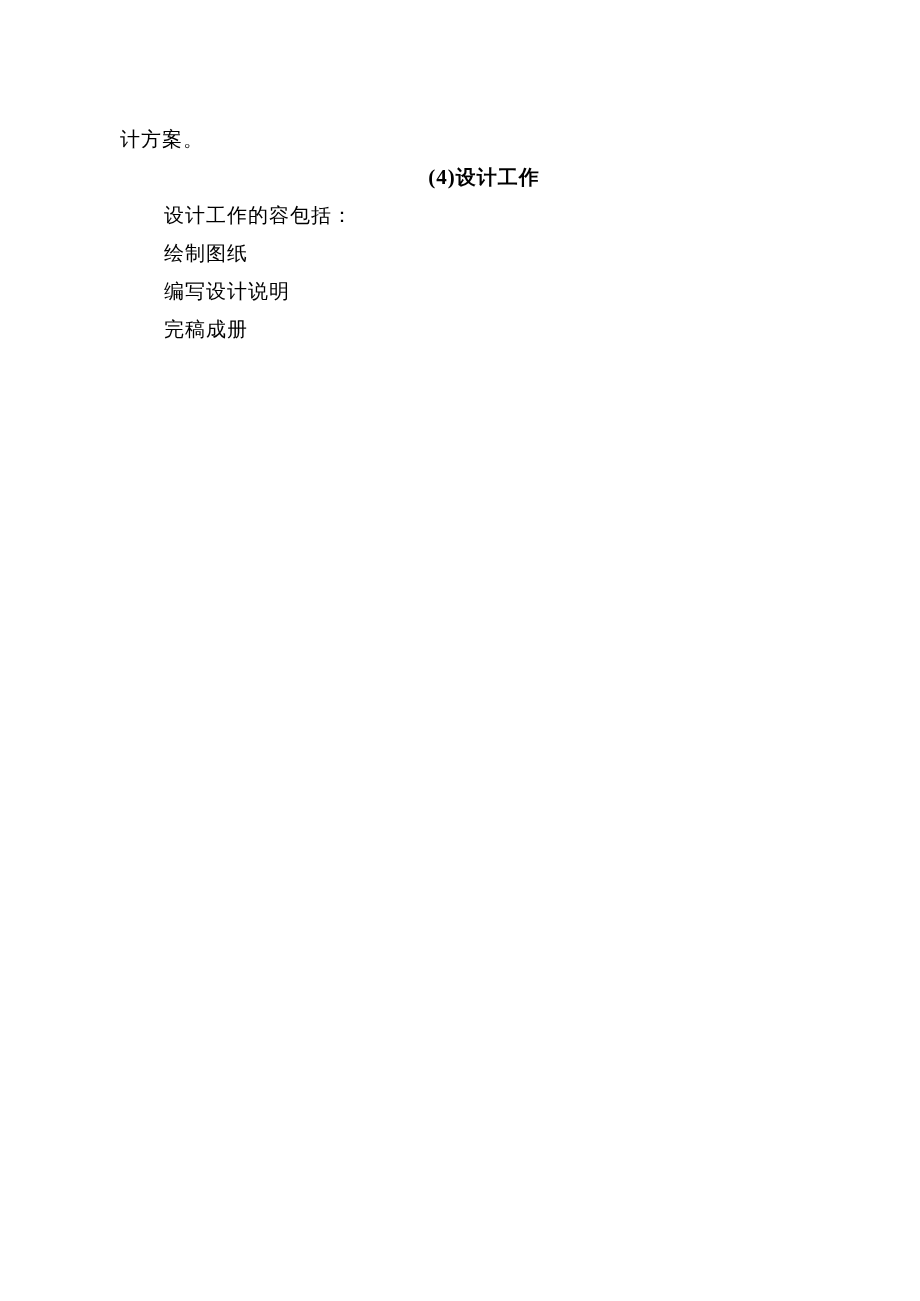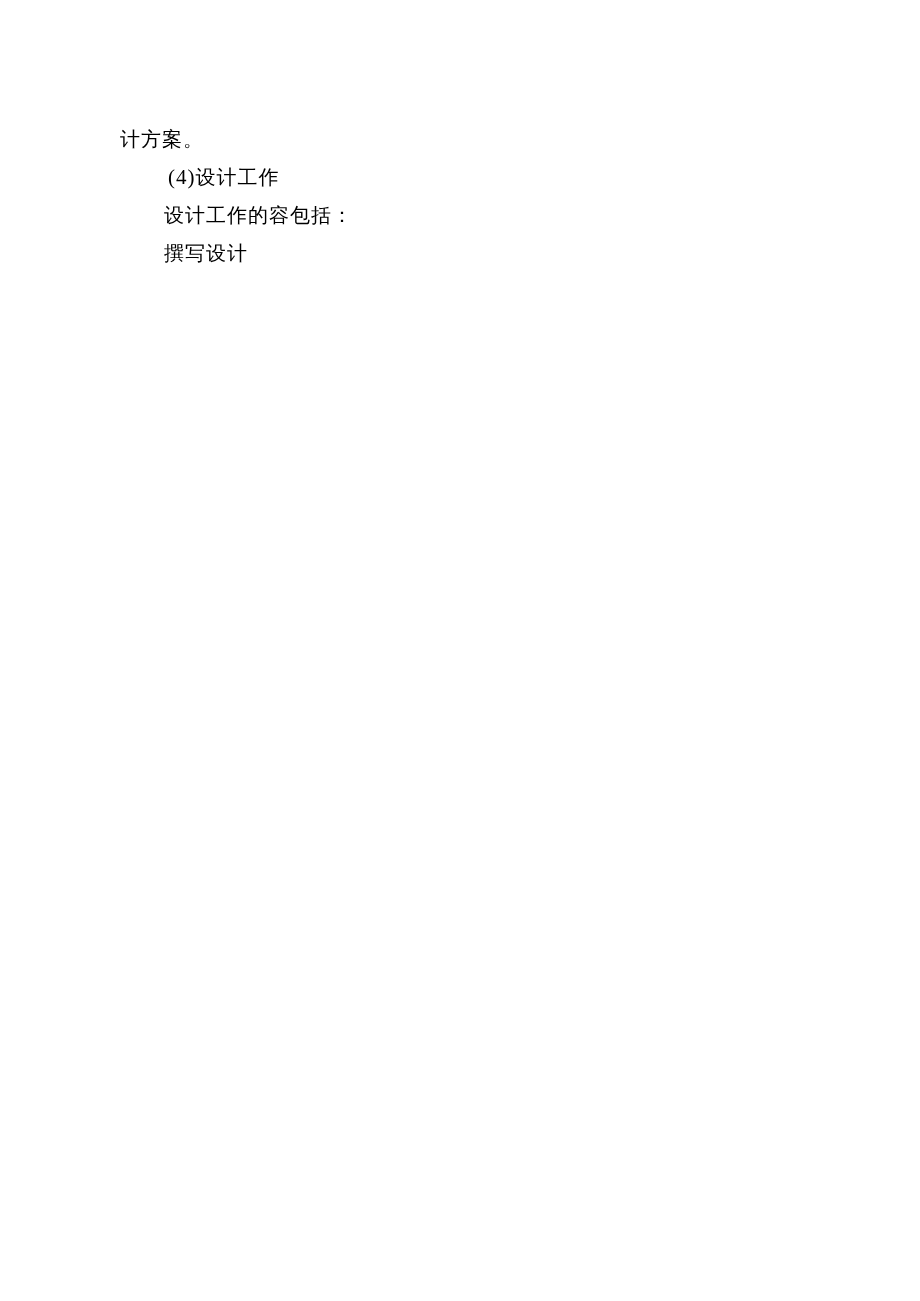--- a/index.html
+++ b/index.html
@@ -21,33 +21,36 @@
     .line {
       font-size: 20px;
       line-height: 38px;
       letter-spacing: 1px;
     }
     .line-first {
       padding-left: 0;
     }
     .line-heading {
       padding-left: 48px;
-      font-weight: normal;
+      font-weight: bold;
+      text-align: center;
     }
     .heading-number {
       font-family: "Times New Roman", serif;
       font-size: 21px;
     }
     .line-indent {
       padding-left: 44px;
     }
   </style>
 </head>
 <body>
 
 <div class="page-content">
   <div class="line line-first">计方案。</div>
   <div class="line line-heading">
     <span class="heading-number">(4)</span><span>设计工作</span>
   </div>
   <div class="line line-indent">设计工作的容包括：</div>
-  <div class="line line-indent">撰写设计</div>
+  <div class="line line-indent">绘制图纸</div>
+  <div class="line line-indent">编写设计说明</div>
+  <div class="line line-indent">完稿成册</div>
 </div>
 
 </body></html>

